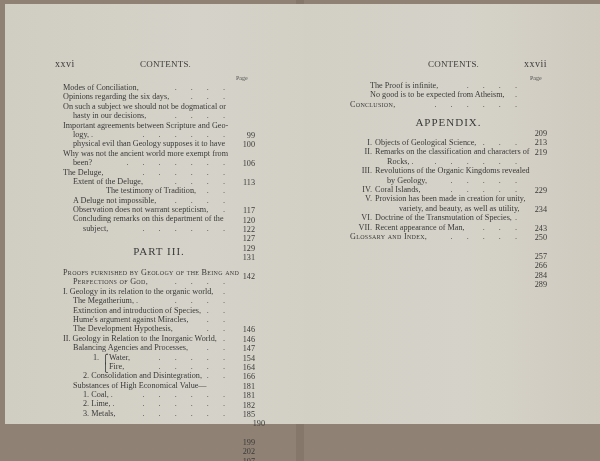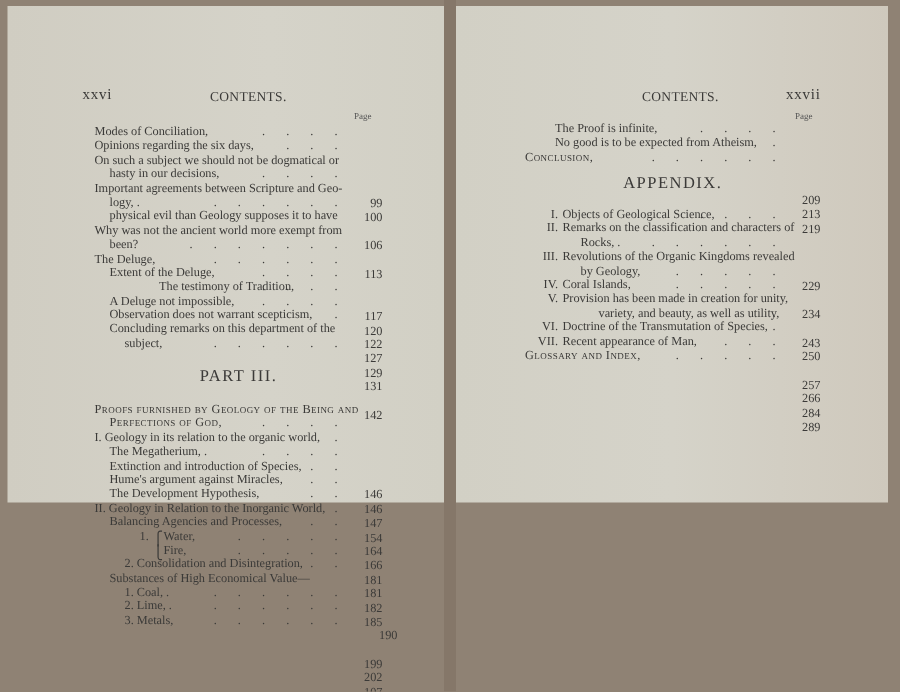--- a/index.html
+++ b/index.html
@@ -4,22 +4,23 @@
 <style>
   html, body { margin:0; padding:0; }
   body {
     width:600px; height:461px; overflow:hidden;
     background:#8f8274;
     font-family:"Liberation Serif","DejaVu Serif",serif;
     color:#3b3a38;
     position:relative;
   }
   .page {
-    position:absolute; top:4px; height:331px;
+    position:absolute; top:4px; height:420px;
     background:#d3d1c6;
+    padding-left:28px;
   }
   .page.left { left:5px; width:291px; background:linear-gradient(90deg,#d0cdc2 0%,#d5d3c9 60%,#d2d0c5 100%); }
   .page.right { left:304px; width:288px; background:linear-gradient(90deg,#d2d0c5 0%,#d5d3c9 50%,#cfc9bd 100%); }
   .gutter { position:absolute; left:296px; top:0; width:8px; height:461px; background:#857769; }
 
   .runhead { position:absolute; top:55px; font-size:9px; letter-spacing:0.2px; }
   .runhead .folio { position:absolute; top:-1px; font-size:10px; letter-spacing:0.5px; }
   .pagelabel { position:absolute; font-size:6px; color:#555; }
 
   .toc { position:absolute; font-size:8.2px; line-height:9.4px; }

